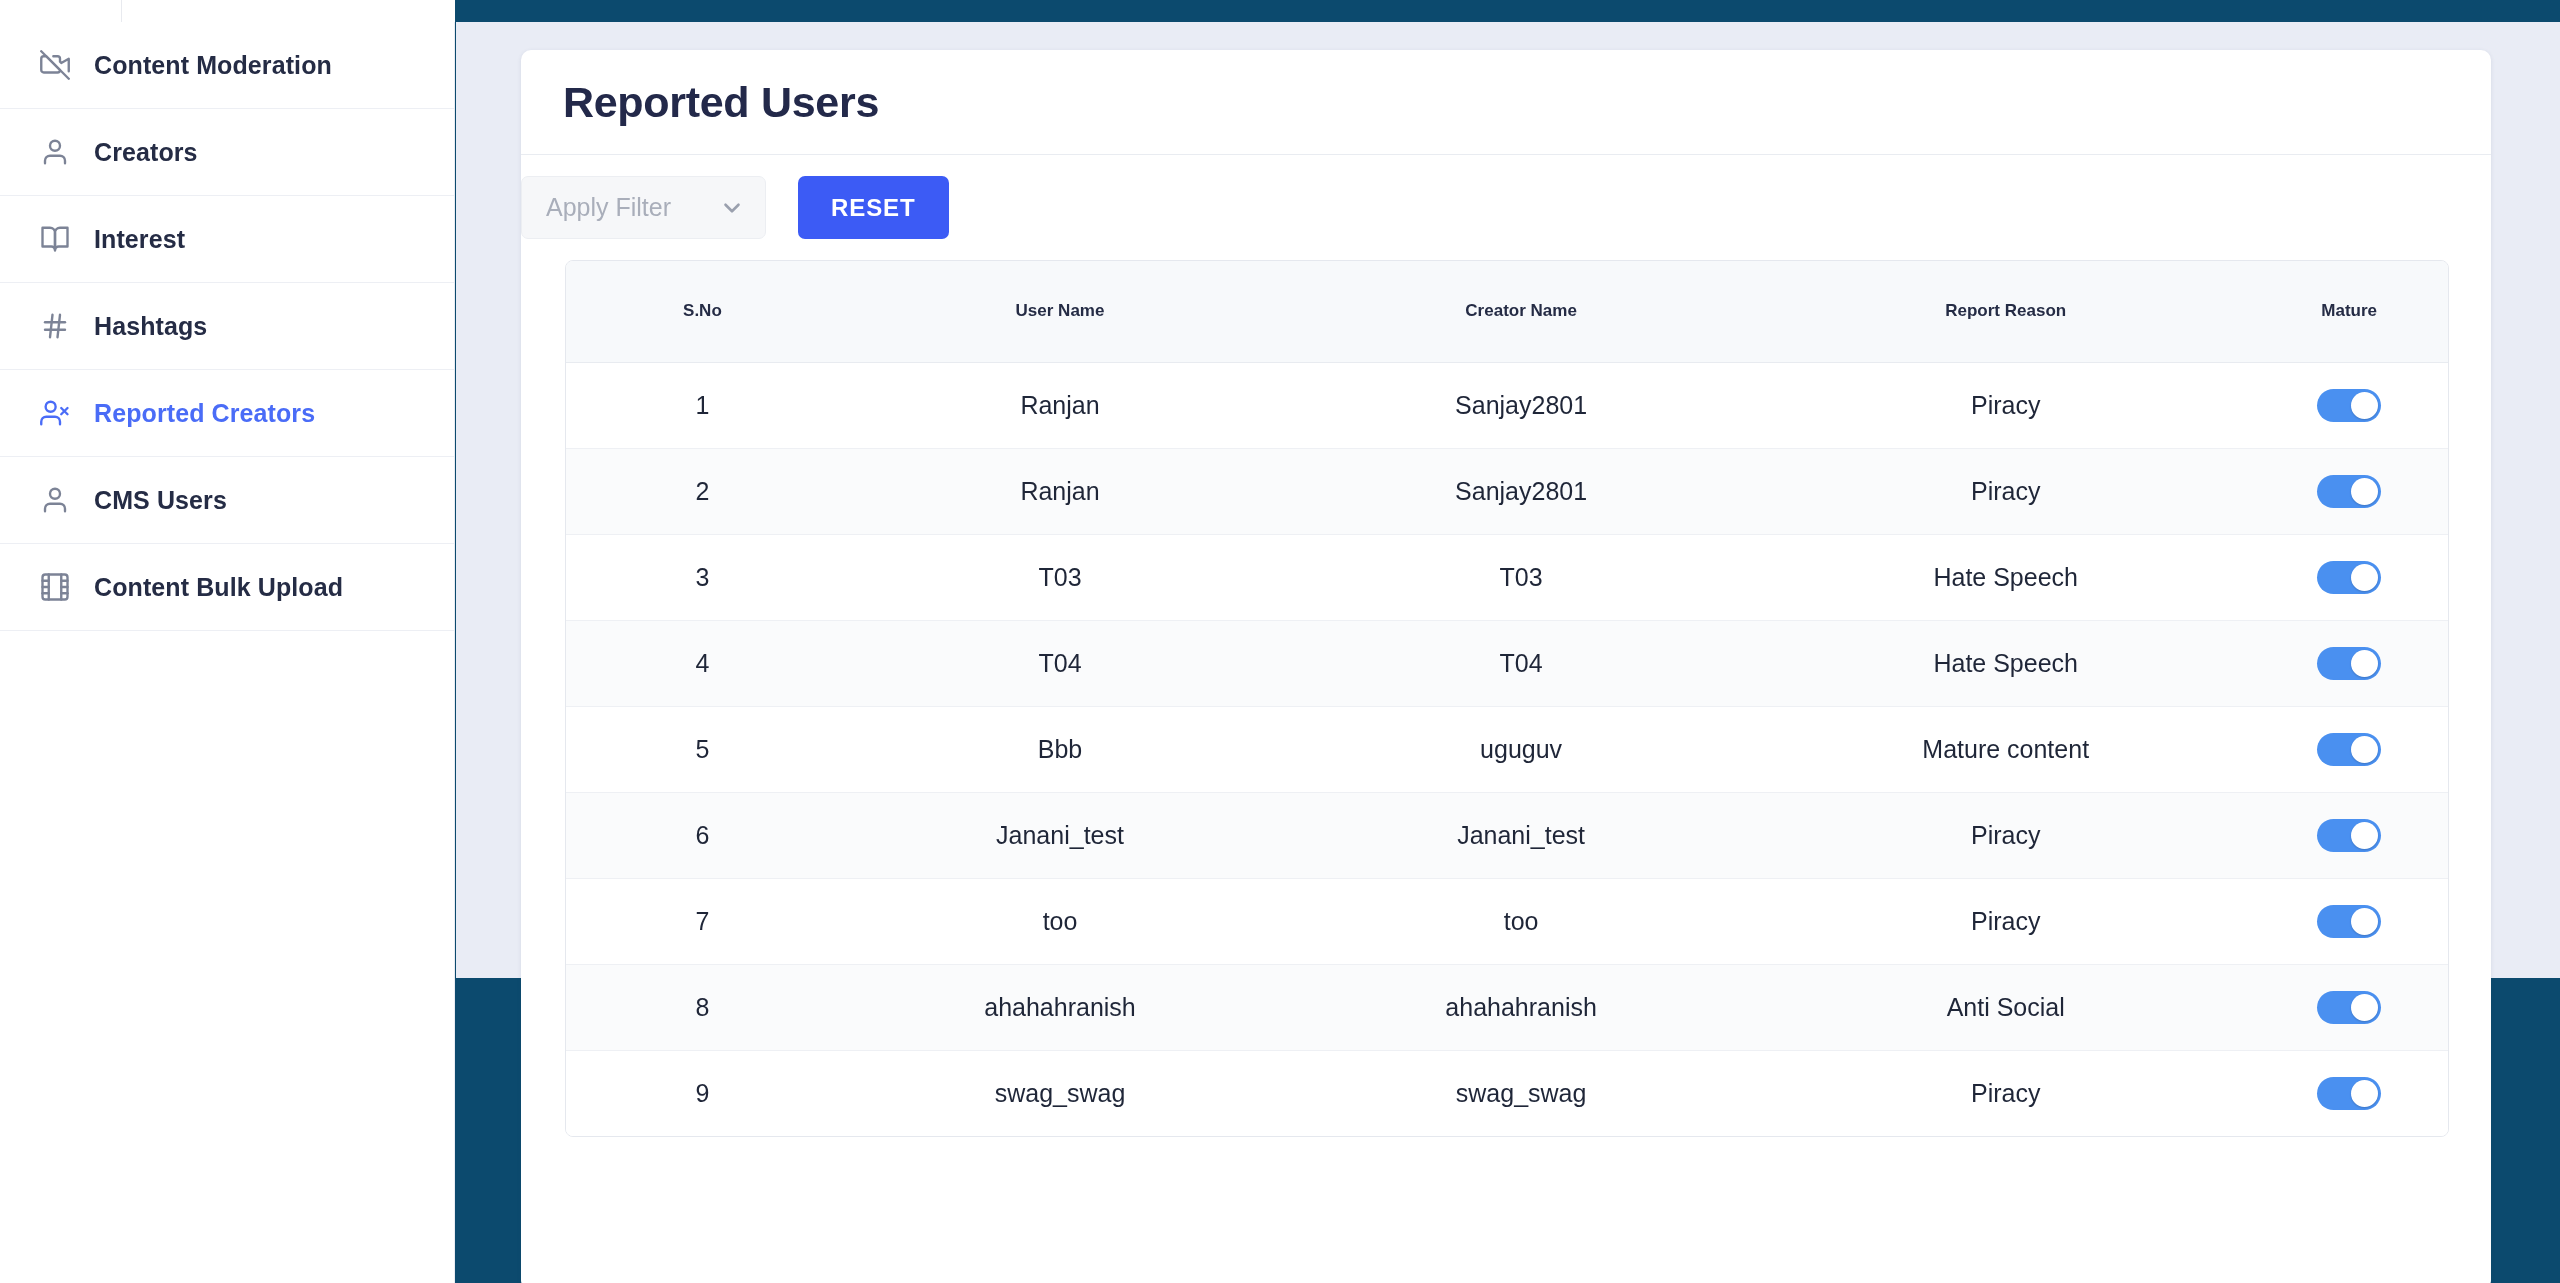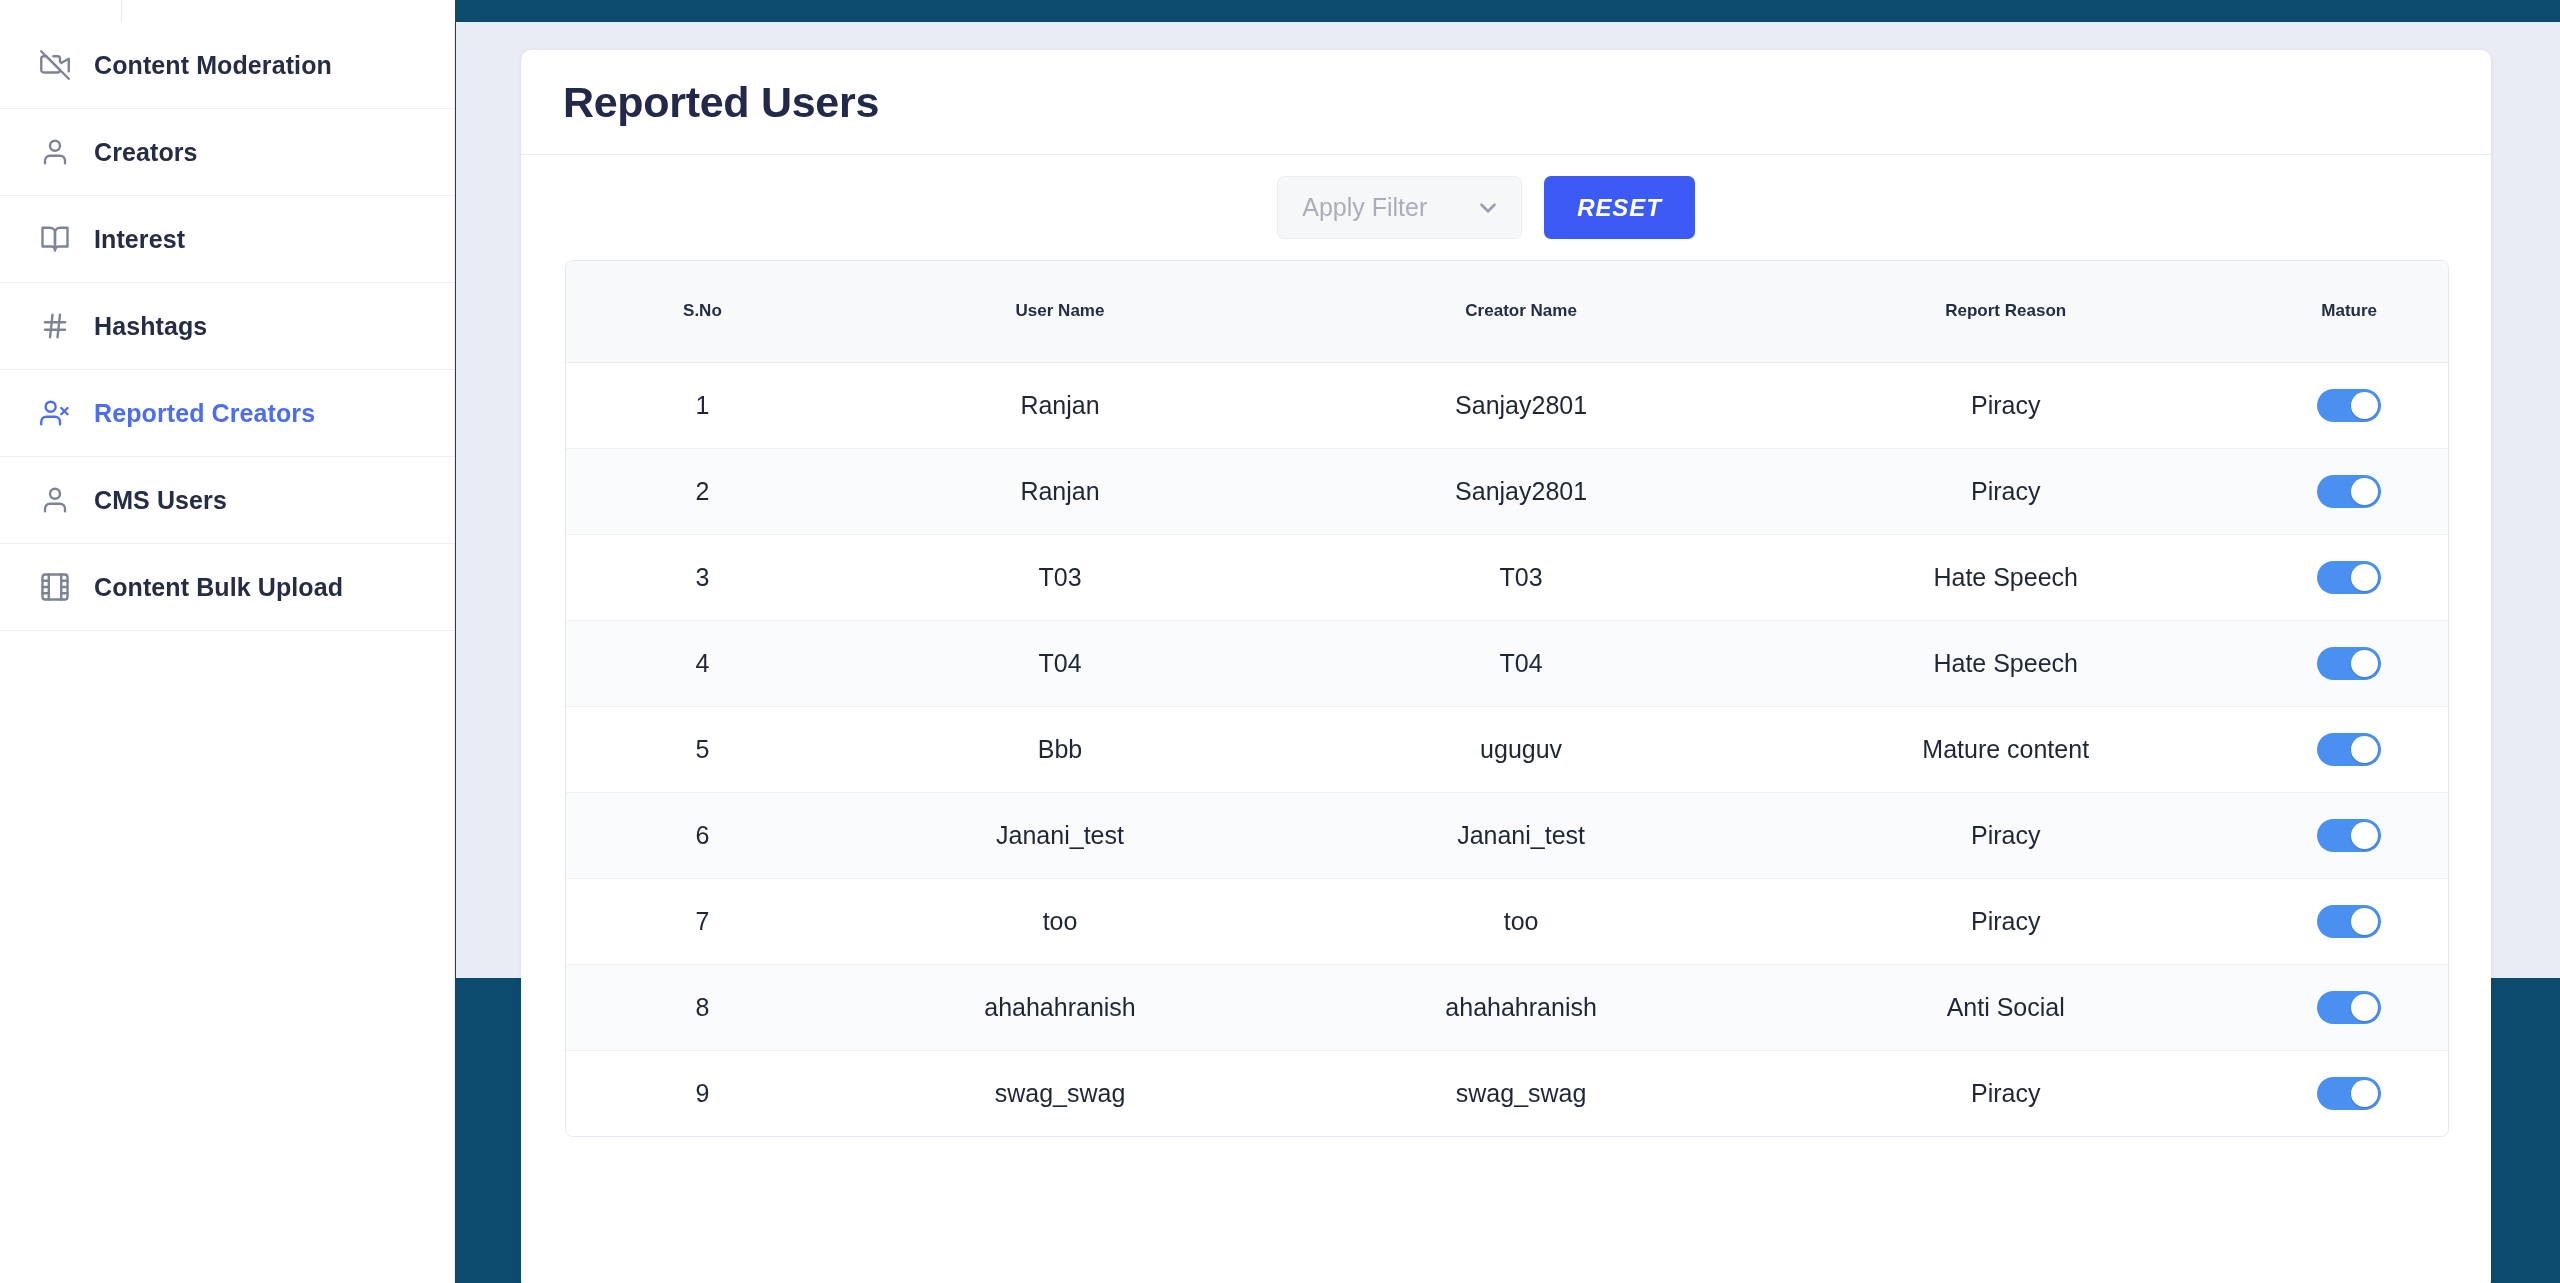--- a/index.html
+++ b/index.html
@@ -79,23 +79,23 @@
   .page-title {
     font-size: 43px;
     font-weight: 700;
     color: #23294a;
     letter-spacing: -0.3px;
   }
 
   
   .toolbar {
     height: 105px;
-    display: flex; align-items: center; justify-content: center;
+    display: flex; align-items: center; justify-content: flex-start;
     padding-right: 40px;
-    gap: 22px;
+    gap: 32px;
   }
   .filter-select {
     height: 63px;
     min-width: 245px;
     background: #f6f7f9;
     border: 1px solid #eceef2;
     border-radius: 7px;
     display: flex; align-items: center; justify-content: space-between;
     padding: 0 20px 0 24px;
     cursor: pointer;
@@ -105,21 +105,20 @@
   }
   .filter-select .chev { margin-left: 22px; display:flex; align-items:center; color:#9aa0ae; }
   .reset-btn {
     height: 63px;
     padding: 16px 33px;
     background: #3c5bf5;
     border-radius: 7px;
     display: flex; align-items: center; justify-content: center;
     cursor: pointer;
     border: none;
-    font-style: italic;
   }
   .reset-btn span {
     font-size: 24px; font-weight: 700; color: #ffffff; letter-spacing: 0.9px;
   }
 
   
   .table-wrap {
     margin: 0 42px 0 44px;
     border: 1px solid #e5e8ee;
     border-radius: 8px;

